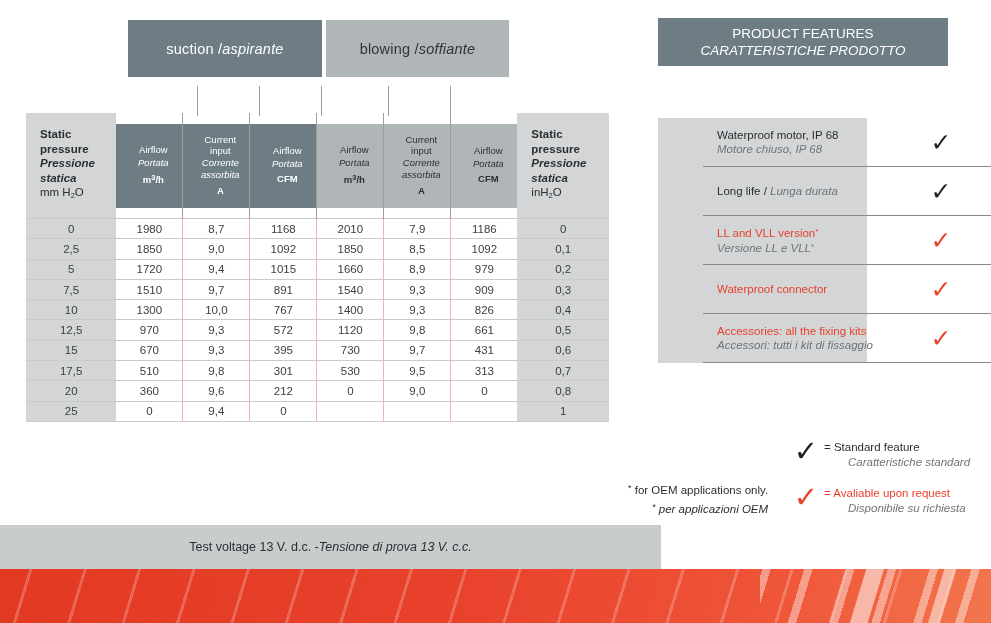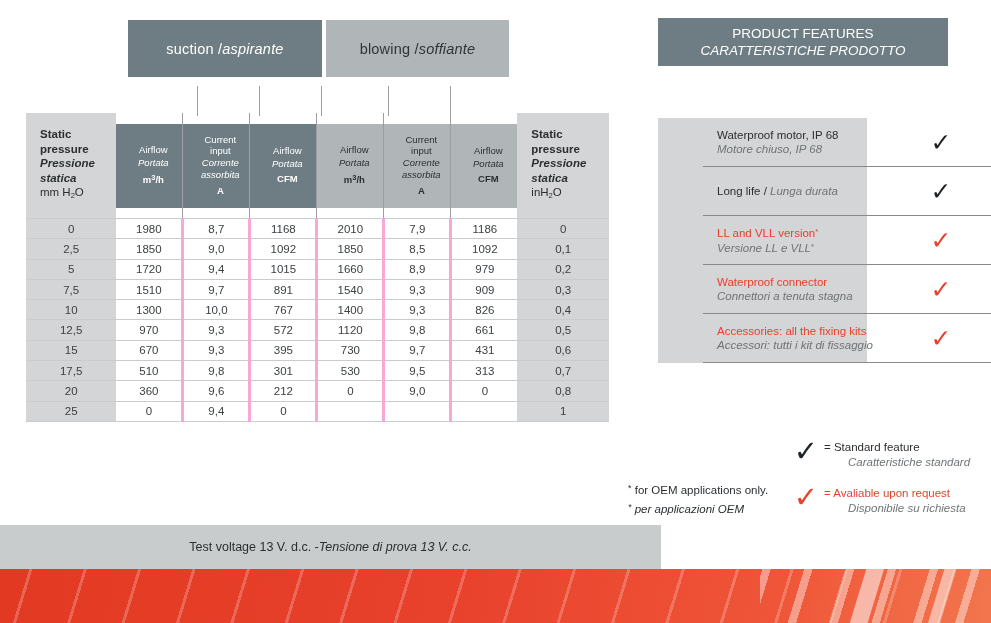--- a/index.html
+++ b/index.html
@@ -44,21 +44,21 @@
   .hdr-blk .l3{font-weight:bold;margin-top:3px;}
   .hdr-blk.tall .l1{line-height:11.5px;}
   sub{font-size:7.5px;vertical-align:-2px;}
   sup{font-size:7.5px;vertical-align:3px;}
 
   .d-row td{
     height:19.3px;font-size:11.5px;color:#3c4143;text-align:center;
     border-top:1px solid #c9cccd;background:#ffffff;
   }
   .d-row td.stat{background:#d3d5d6;}
-  .d-row td.vline{border-left:3px solid #f9a8d4;margin-top:20px;}
+  .d-row td.vline{border-left:1px solid #f9a8d4;margin-top:20px;}
   .d-row.last td{border-bottom:1px solid #c9cccd;}
   .hdr-row td.vline{border-left:1px solid #9a9fa2;}
 
   
   #features-title{
     position:absolute;left:658px;top:18px;width:290px;height:48px;background:#6e7d83;
     color:#ffffff;display:flex;flex-direction:column;align-items:center;justify-content:center;
     font-size:13.5px;line-height:17px;text-align:center;
   }
   #features-title .it{font-style:italic;}
@@ -75,21 +75,21 @@
   .feat-it{font-size:11.5px;line-height:14.5px;color:#6f7477;font-style:italic;}
   .feat-en.red{color:#e8412c;}
   .feat-en.red sup{color:#e8412c;}
   .feat-it sup{font-style:normal;}
   .feat-mark{width:92px;text-align:center;font-size:25px;line-height:25px;padding-right:6px;}
   .chk-blk{color:#1c2226;}
   .chk-red{color:#e8412c;}
 
   
   #footnotes{position:absolute;left:628px;top:440px;font-size:11.5px;color:#2b2f31;line-height:17px;margin-top:40px;}
-  #footnotes .it{font-style:italic;}
+  #footnotes .it{font-style:italic;text-align:right;}
   #footnotes sup{font-size:9px;vertical-align:3px;}
 
   #legend{position:absolute;left:788px;top:438px;}
   .leg-row{display:flex;align-items:flex-start;margin-bottom:14px;}
   .leg-mark{width:36px;text-align:center;font-size:29px;line-height:26px;}
   .leg-txt{padding-top:2px;}
   .leg-en{font-size:11.5px;line-height:15px;color:#2b2f31;}
   .leg-en.red{color:#e8412c;}
   .leg-it{font-size:11.5px;line-height:15px;color:#6f7477;font-style:italic;padding-left:24px;}
 
@@ -361,21 +361,20 @@
       <div class="feat-row">
         <div class="feat-text">
           <div class="feat-en red">LL and VLL version<sup>*</sup></div>
           <div class="feat-it">Versione LL e VLL<sup>*</sup></div>
         </div>
         <div class="feat-mark chk-red">✓</div>
       </div>
       <div class="feat-row">
         <div class="feat-text">
           <div class="feat-en red">Waterproof connector</div>
-          <div class="feat-it">Connettori a tenuta stagna</div>
         </div>
         <div class="feat-mark chk-red">✓</div>
       </div>
       <div class="feat-row">
         <div class="feat-text">
           <div class="feat-en red">Accessories: all the fixing kits</div>
           <div class="feat-it">Accessori: tutti i kit di fissaggio</div>
         </div>
         <div class="feat-mark chk-red">✓</div>
       </div>

